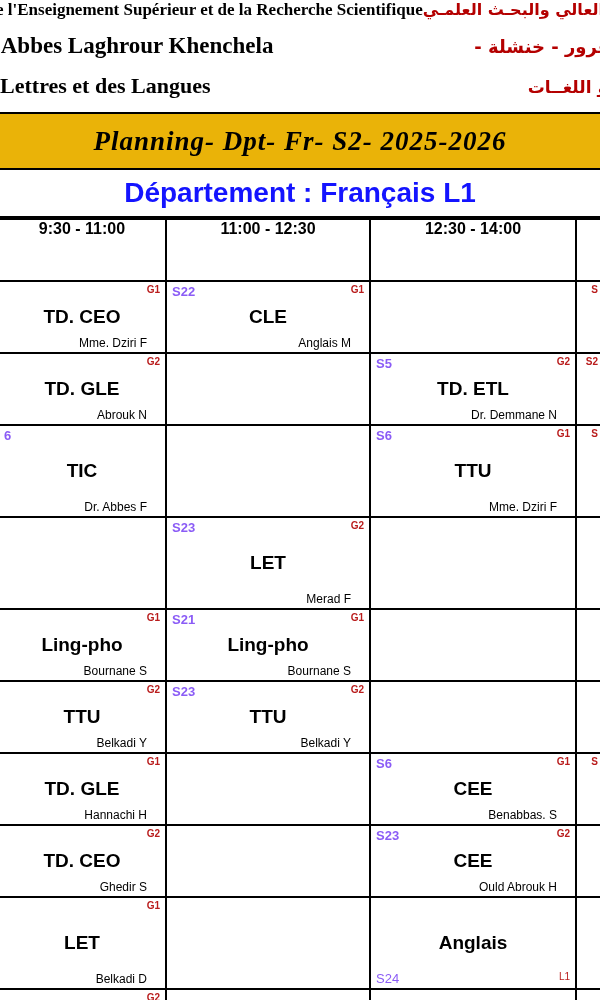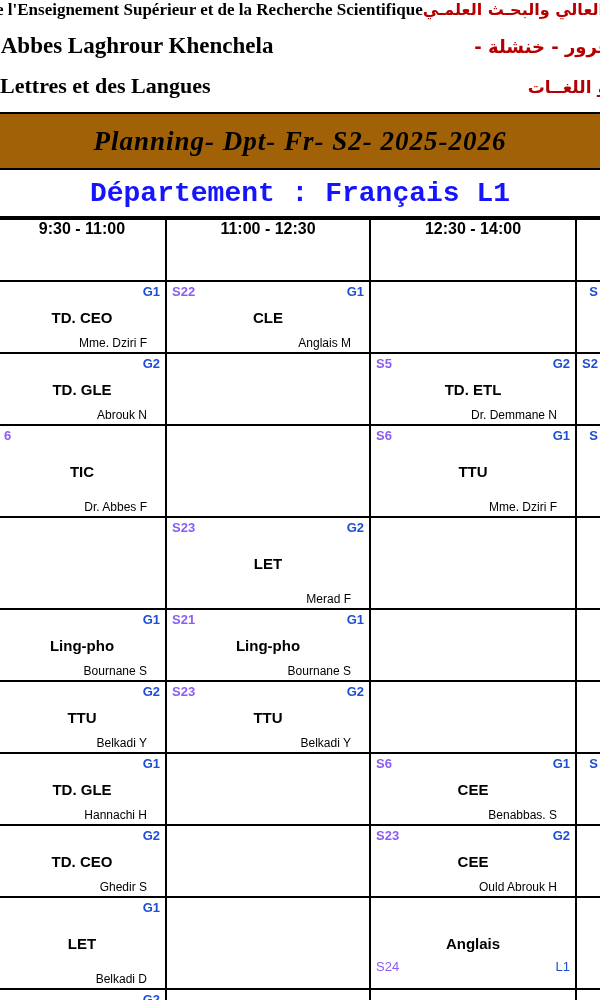--- a/index.html
+++ b/index.html
@@ -47,21 +47,21 @@
   .r1 .hdr-ar { font-size: 16px; margin-right: -6px; }
   .r2 { top: 33px; }
   .r2 .hdr-fr { font-size: 23px; margin-left: -28px; }
   .r2 .hdr-ar { font-size: 18px; margin-right: -10px; }
   .r3 { top: 73px; }
   .r3 .hdr-fr { font-size: 22px; margin-left: -36px; }
   .r3 .hdr-ar { font-size: 17px; margin-right: -8px; letter-spacing: 1px;}
 
   
   .title-bar {
-    background: #a16207;
+    background: #eab308;
     border-top: 2px solid #000;
     border-bottom: 2px solid #000;
     height: 54px;
     display: flex;
     align-items: center;
     justify-content: center;
   }
   .title-bar .t {
     font-family: "Liberation Serif", serif;
     font-style: italic;
@@ -73,21 +73,21 @@
   }
   .dept-bar {
     height: 46px;
     display: flex;
     align-items: center;
     justify-content: center;
     background: #ffffff;
     border-bottom: 2px solid #000;
   }
   .dept-bar .d {
-    font-family: Liberation Mono, monospace;
+    font-family: Liberation Sans, sans-serif;
     font-weight: bold;
     font-size: 28px;
     color: #1414ff;
     white-space: nowrap;
   }
 
   
   table.sched {
     border-collapse: collapse;
     table-layout: fixed;
@@ -127,33 +127,33 @@
     font-family: "Liberation Sans", sans-serif;
     font-size: 13px;
     font-weight: bold;
     color: #8b5cf6;
   }
   .cell .grp {
     position: absolute;
     top: 2px;
     right: 5px;
     font-family: "Liberation Sans", sans-serif;
-    font-size: 13px;
-    font-weight: bold;
-    color: #1d4ed8;
+    font-size: 10px;
+    font-weight: bold;
+    color: #b91c1c;
   }
   .cell .subj {
     position: absolute;
     left: 0;
     right: 0;
     top: 50%;
     transform: translateY(-50%);
     text-align: center;
     font-family: "Liberation Sans", sans-serif;
-    font-size: 15px;
+    font-size: 19px;
     font-weight: bold;
     color: #000;
   }
   .cell .teacher {
     position: absolute;
     bottom: 2px;
     right: 18px;
     font-family: "Liberation Sans", sans-serif;
     font-size: 12px;
     color: #000;
@@ -397,22 +397,22 @@
             <div class="grp">G1</div>
             <div class="subj">LET</div>
             <div class="teacher">Belkadi D</div>
           </div>
         </td>
         <td class="h90">
           <div class="cell"></div>
         </td>
         <td class="h90">
           <div class="cell">
-            <div class="room" style="top: auto; bottom: 14px; font-weight: normal; margin-top: 28px;">S24</div>
-            <div class="grp" style="top: auto; bottom: 14px; font-weight: normal;">L1</div>
+            <div class="room" style="top: auto; bottom: 2px; font-weight: normal; margin-top: 28px;">S24</div>
+            <div class="grp" style="top: auto; bottom: 6px; font-weight: normal;">L1</div>
             <div class="subj">Anglais</div>
           </div>
         </td>
         <td class="h90">
           <div class="cell"></div>
         </td>
       </tr>
       <tr>
         <td class="h70">
           <div class="cell">

